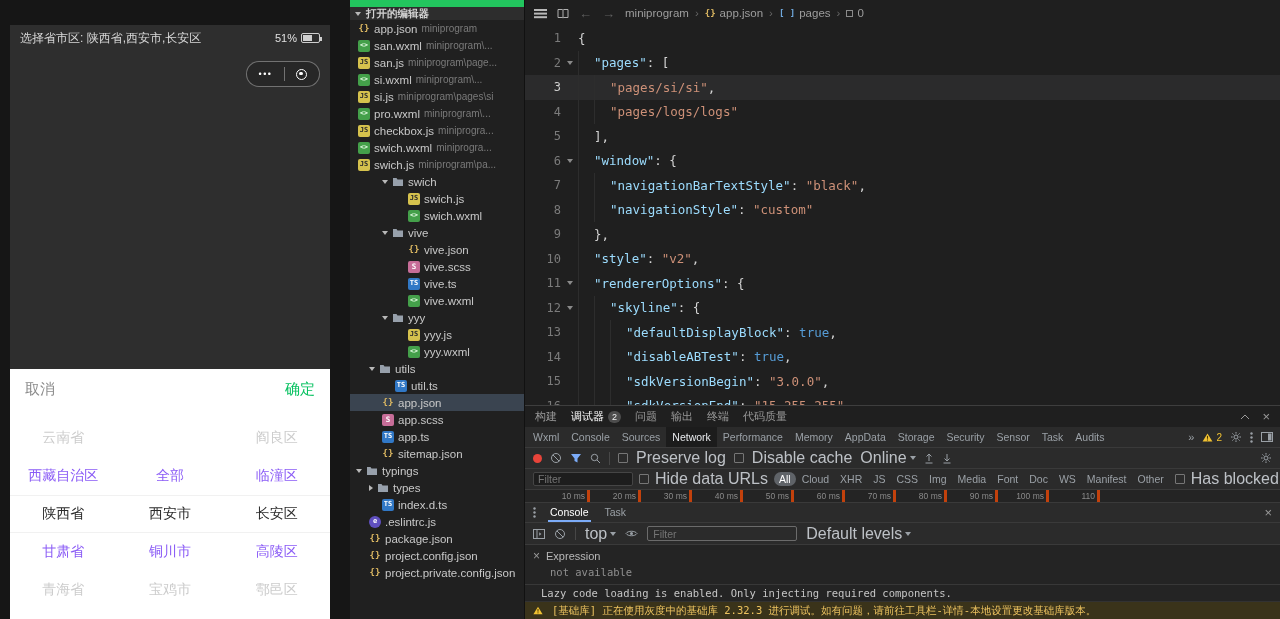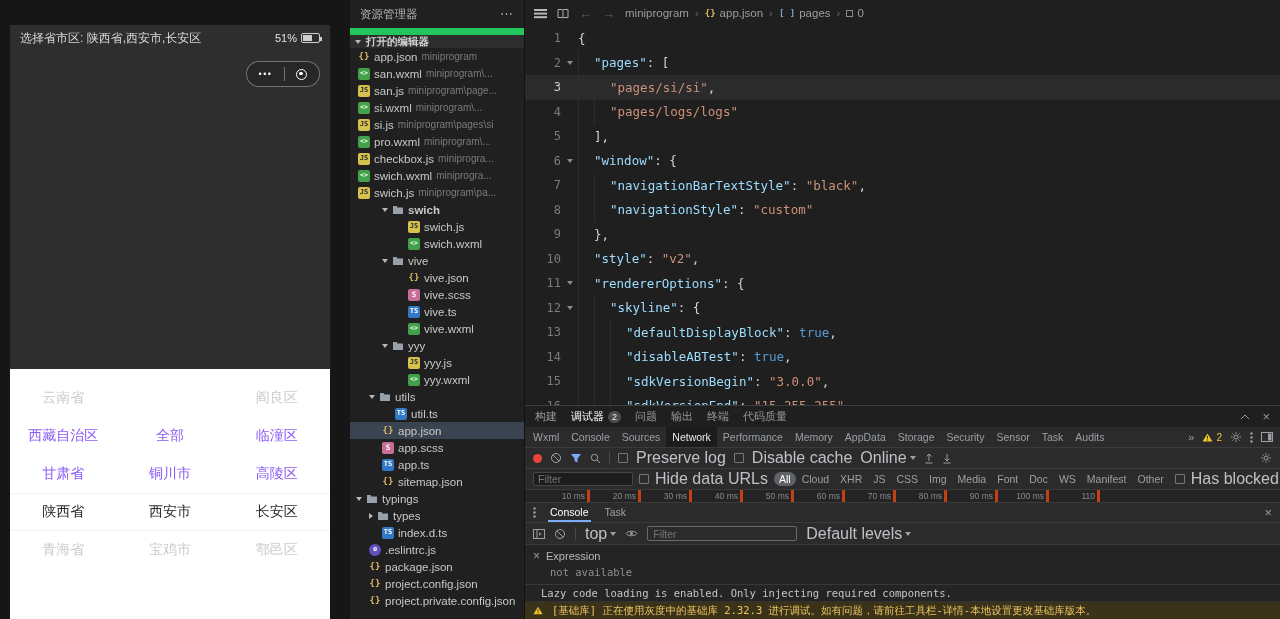--- a/index.html
+++ b/index.html
@@ -145,56 +145,56 @@
               <i></i>
             </span>
         </span>
       </div>
       <div class="capsule">
         <span class="cap-dots">•••</span>
         <span class="cap-div"></span>
         <span class="cap-circle"></span>
       </div>
       <div class="picker">
+        <div class="picker-header">
+          <span class="p-cancel">取消</span>
+          <span class="p-confirm">确定</span>
+        </div>
         <div class="picker-rows" id="picker-rows">
             <div class="picker-row d2">
               <div class="picker-cell">云南省</div>
               <div class="picker-cell"></div>
               <div class="picker-cell">阎良区</div>
             </div>
             <div class="picker-row d1">
               <div class="picker-cell">西藏自治区</div>
               <div class="picker-cell">全部</div>
               <div class="picker-cell">临潼区</div>
             </div>
+            <div class="picker-row sel">
+              <div class="picker-cell">陕西省</div>
+              <div class="picker-cell">西安市</div>
+              <div class="picker-cell">长安区</div>
+            </div>
             <div class="picker-row d1">
               <div class="picker-cell">甘肃省</div>
               <div class="picker-cell">铜川市</div>
               <div class="picker-cell">高陵区</div>
-            </div>
-            <div class="picker-row sel">
-              <div class="picker-cell">陕西省</div>
-              <div class="picker-cell">西安市</div>
-              <div class="picker-cell">长安区</div>
             </div>
             <div class="picker-row d2">
               <div class="picker-cell">青海省</div>
               <div class="picker-cell">宝鸡市</div>
               <div class="picker-cell">鄠邑区</div>
             </div>
           </div>
       </div>
     </div>
   </section>
 
   <aside class="explorer">
-    <div class="exp-title-row">
-      <span>资源管理器</span>
-      <span class="exp-more">⋯</span>
-    </div>
     <div class="sec-header">
       <span class="tri down"></span>
       <span>打开的编辑器</span>
     </div>
     <div id="open-editors">
         <div class="ex-row">
           <span class="ficon f-json">{}</span>
           <span class="fname">app.json</span>
           <span class="fpath">miniprogram</span>
         </div>
@@ -233,21 +233,21 @@
           <span class="fname">swich.wxml</span>
           <span class="fpath">miniprogra...</span>
         </div>
         <div class="ex-row">
           <span class="ficon f-js">JS</span>
           <span class="fname">swich.js</span>
           <span class="fpath">miniprogram\pa...</span>
         </div>
       </div>
     <div id="tree">
-        <div class="ex-row" style="padding-left: 32px; font-weight: bold;">
+        <div class="ex-row" style="padding-left: 32px;">
           <span class="tri down"></span>
           <span class="folder-svg">
             <svg width="12" height="10" viewBox="0 0 12 10">
               <path d="M1 1h3.5l1 1.5H11v6.5H1z" fill="#97a0ab"></path>
             </svg>
           </span>
           <span class="fname">swich</span>
         </div>
         <div class="ex-row" style="padding-left: 45px;">
           <span class="tw-spacer"></span>

